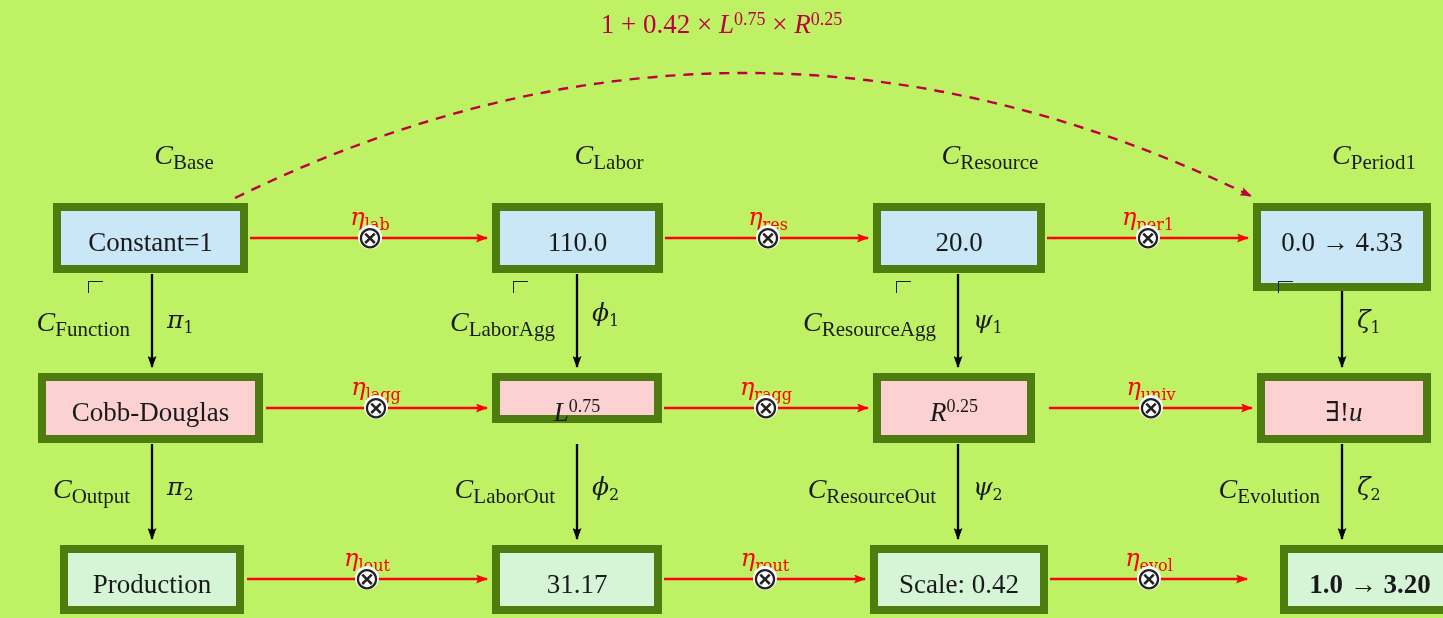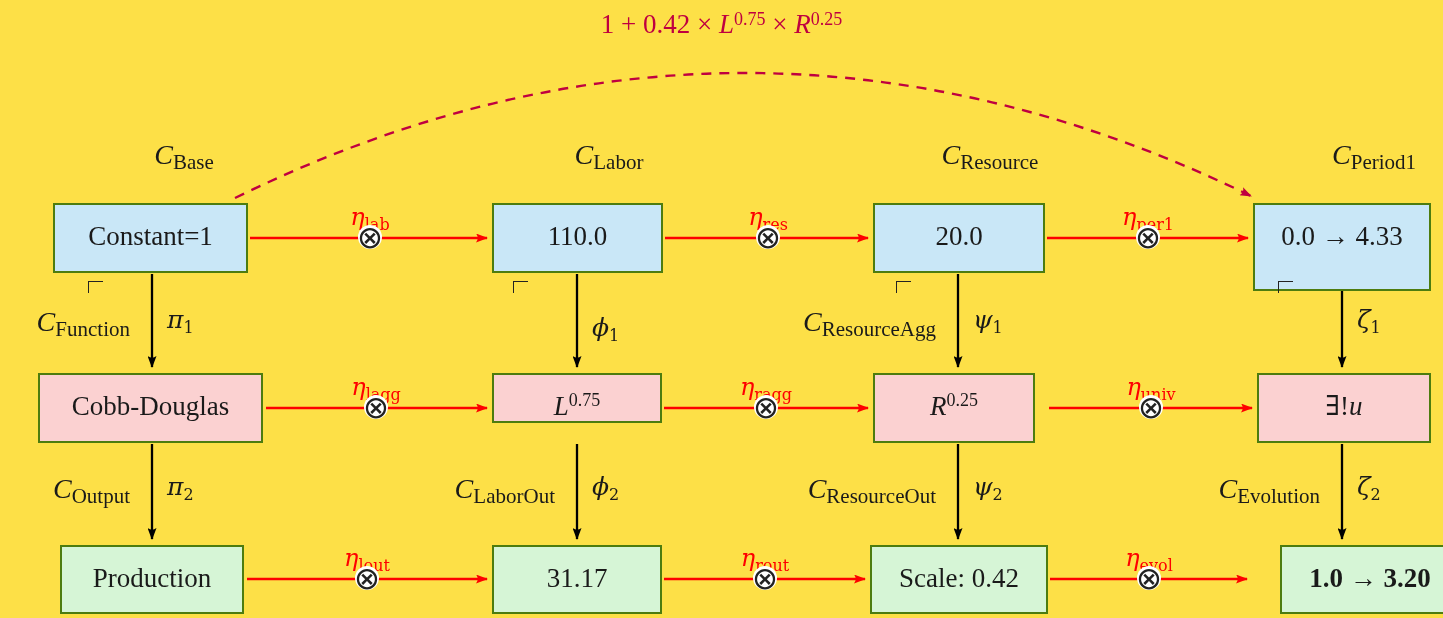--- a/index.html
+++ b/index.html
@@ -1,24 +1,24 @@
 <!DOCTYPE html>
 <html style="--box-blue: #c9e7f7; --box-pink: #fbd1d1; --box-green: #d6f5d6; --arrow-red: #fe0000; --curve-purple: #bf0040; --line-black: #000000;"><head>
 <meta charset="utf-8">
 <style>
   html,body{margin:0;padding:0;background:#fff;}
-  .stage{position:relative;width:1443px;height:618px;background:#fde047;overflow:hidden;
+  .stage{position:relative;width:1443px;height:618px;background:#bef264;overflow:hidden;
          font-family:"Liberation Serif","DejaVu Serif",serif;color:#1a1a1a;}
   svg.layer{position:absolute;left:0;top:0;width:1443px;height:618px;}
   .lr{stroke:var(--arrow-red);stroke-width:2.3;}
   .lb{stroke:var(--line-black);stroke-width:2.3;}
   .lp{stroke:var(--curve-purple);stroke-width:2.4;fill:none;stroke-dasharray:10 8;}
   .fr{fill:var(--arrow-red);} .fb{fill:var(--line-black);} .fp{fill:var(--curve-purple);}
 
-  .box{position:absolute;box-sizing:border-box;border:2px solid #4d7c0f;text-align:center;
+  .box{position:absolute;box-sizing:border-box;border:8px solid #4d7c0f;text-align:center;
        font-size:27px;line-height:63px;white-space:nowrap;
        font-family:"Liberation Serif","DejaVu Serif","DejaVu Sans",serif;}
   .blue{background:var(--box-blue);} .pink{background:var(--box-pink);} .green{background:var(--box-green);}
   .box .v{font-style:italic;}
   .box sup{font-size:18px;line-height:0;vertical-align:9px;}
 
   .hdr{position:absolute;font-size:26px;text-align:center;line-height:1.2;white-space:nowrap;}
   .side{position:absolute;font-size:26px;text-align:right;line-height:1.2;white-space:nowrap;}
   .cal{font-style:italic;font-size:1.08em;}
   .hdr sub,.side sub{font-size:21px;line-height:0;vertical-align:-5px;font-style:normal;}
@@ -112,29 +112,30 @@
   <div class="box pink" style="left:492px;top:373px;width:170px;height:50px;"><span></span><span class="v">L</span><sup>0.75</sup></div>
   <div class="box pink" style="left:873px;top:373px;width:162px;height:70px;"><span></span><span class="v">R</span><sup>0.25</sup></div>
   <div class="box pink" style="left:1257px;top:373px;width:174px;height:70px;"><span>∃!</span><span class="v">u</span><sup></sup></div>
 
   <div class="box green" style="left:60px;top:545px;width:184px;height:69px;"><span>Production</span><span class="v"></span><sup></sup></div>
   <div class="box green" style="left:492px;top:545px;width:170px;height:69px;"><span>31.17</span><span class="v"></span><sup></sup></div>
   <div class="box green" style="left:870px;top:545px;width:178px;height:69px;"><span>Scale: 0.42</span><span class="v"></span><sup></sup></div>
   <div class="box green" style="left:1280px;top:545px;width:180px;height:69px;font-weight:bold;"><span>1.0 → 3.20</span><span class="v"></span><sup></sup></div>
 
   <div class="side" style="left:-80px;top:305px;width:210px;"><span class="cal">C</span><sub>Function</sub></div>
+  <div class="side" style="left:345px;top:305px;width:210px;"><span class="cal">C</span><sub>LaborAgg</sub></div>
   <div class="side" style="left:726px;top:305px;width:210px;"><span class="cal">C</span><sub>ResourceAgg</sub></div>
 
   <div class="side" style="left:-80px;top:472px;width:210px;"><span class="cal">C</span><sub>Output</sub></div>
   <div class="side" style="left:345px;top:472px;width:210px;"><span class="cal">C</span><sub>LaborOut</sub></div>
   <div class="side" style="left:726px;top:472px;width:210px;"><span class="cal">C</span><sub>ResourceOut</sub></div>
   <div class="side" style="left:1110px;top:472px;width:210px;"><span class="cal">C</span><sub>Evolution</sub></div>
 
   <div class="greek" style="left:167px;top:305px;"><span>π</span><sub>1</sub></div>
-  <div class="greek" style="left:592px;top:313px;text-align:center;"><span>ϕ</span><sub>1</sub></div>
+  <div class="greek" style="left:592px;top:298px;text-align:center;"><span>ϕ</span><sub>1</sub></div>
   <div class="greek" style="left:973px;top:305px;"><span>ψ</span><sub>1</sub></div>
   <div class="greek" style="left:1357px;top:305px;"><span>ζ</span><sub>1</sub></div>
 
   <div class="greek" style="left:167px;top:472px;"><span>π</span><sub>2</sub></div>
   <div class="greek" style="left:592px;top:472px;"><span>ϕ</span><sub>2</sub></div>
   <div class="greek" style="left:973px;top:472px;"><span>ψ</span><sub>2</sub></div>
   <div class="greek" style="left:1357px;top:472px;"><span>ζ</span><sub>2</sub></div>
 
   <div class="eta" style="left:305px;top:204px;"><span>η</span><sub>lab</sub></div>
   <div class="eta" style="left:703px;top:204px;"><span>η</span><sub>res</sub></div>

